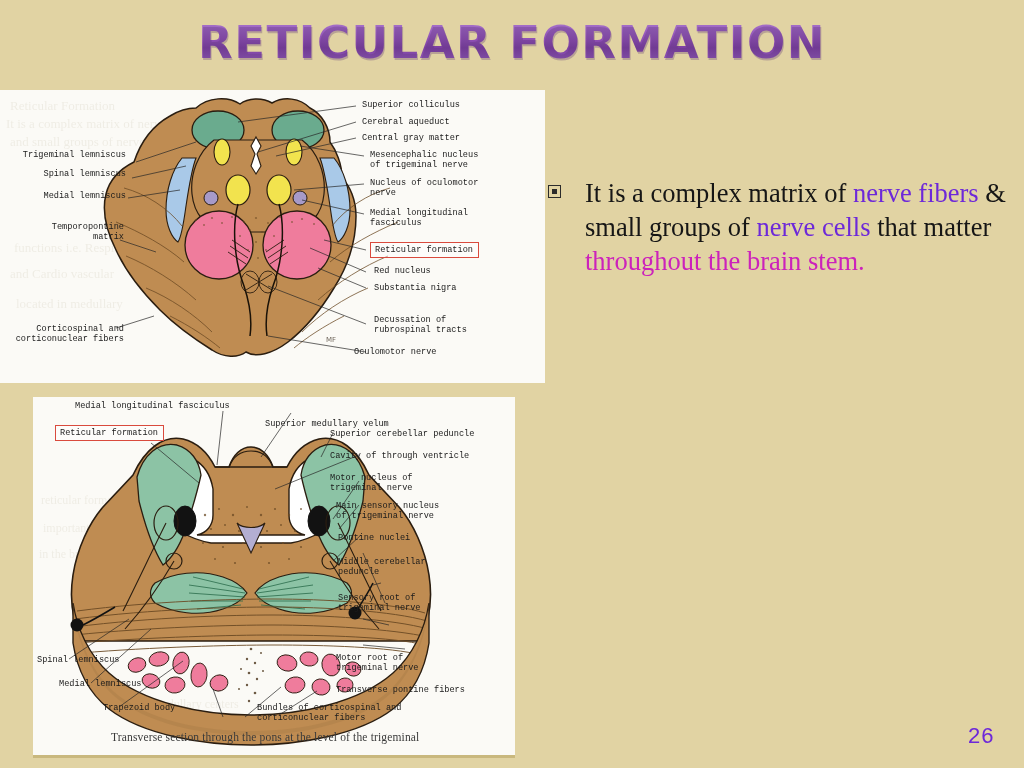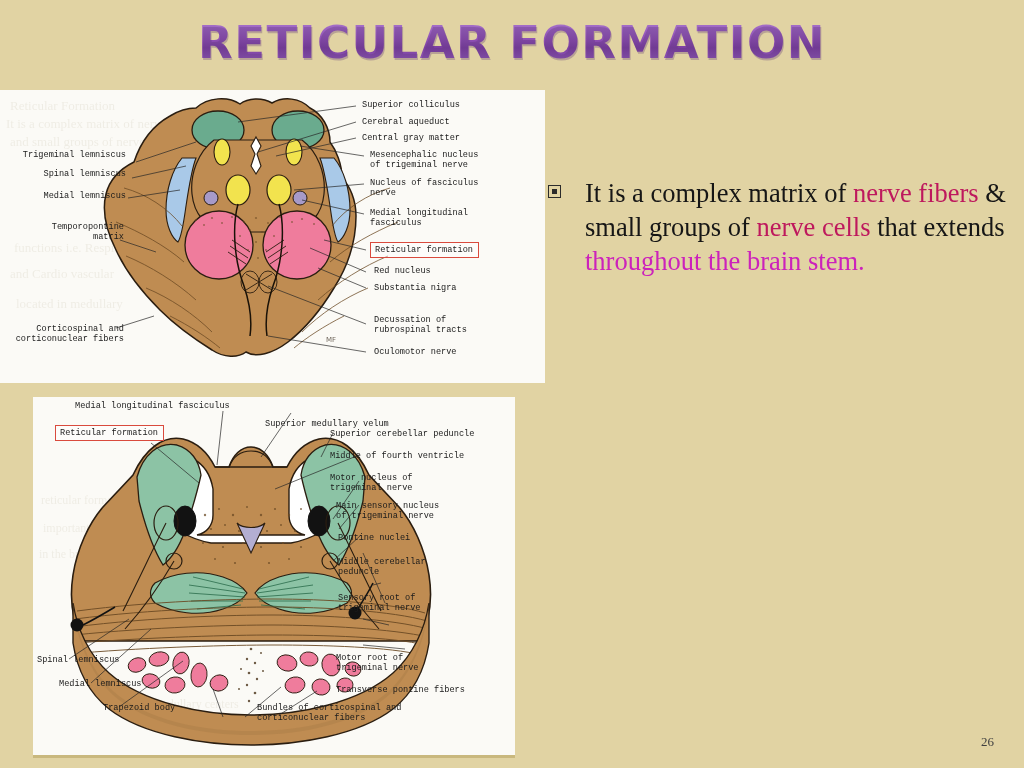--- a/index.html
+++ b/index.html
@@ -128,31 +128,31 @@
     height: 5px;
     background: #2b2b2b;
   }
   .bullet-text {
     flex: 1 1 auto;
     font-family: "Liberation Serif", serif;
     font-size: 26.5px;
     line-height: 34px;
     color: #161616;
   }
-  .t-blue { color: #be185d; }
+  .t-blue { color: #6d28d9; }
   .t-magenta { color: #cc22bb; }
 
   
   #page-number {
     position: absolute;
     right: 30px;
     bottom: 18px;
-    font-family: Liberation Serif, serif;
-    font-size: 13px;
-    color: #404040;
+    font-family: Liberation Mono, monospace;
+    font-size: 22px;
+    color: #6d28d9;
   }
 </style>
 </head>
 <body>
 
 <div id="slide">
 
   <div id="slide-title">RETICULAR FORMATION</div>
 
   <div class="figure-panel" id="figure-midbrain">
@@ -294,30 +294,30 @@
     <div class="lbl r" style="left:2px;top:132px;width:122px;">Temporopontine
 matrix</div>
     <div class="lbl r" style="left:2px;top:234px;width:122px;">Corticospinal and
 corticonuclear fibers</div>
 
     <div class="lbl" style="left:362px;top:10px;">Superior colliculus</div>
     <div class="lbl" style="left:362px;top:27px;">Cerebral aqueduct</div>
     <div class="lbl" style="left:362px;top:43px;">Central gray matter</div>
     <div class="lbl" style="left:370px;top:60px;">Mesencephalic nucleus
 of trigeminal nerve</div>
-    <div class="lbl" style="left:370px;top:88px;">Nucleus of fasciculus
+    <div class="lbl" style="left:370px;top:88px;">Nucleus of oculomotor
 nerve</div>
     <div class="lbl" style="left:370px;top:118px;">Medial longitudinal
 fasciculus</div>
     <div class="lbl boxed" style="left:370px;top:152px;">Reticular formation</div>
     <div class="lbl" style="left:374px;top:176px;">Red nucleus</div>
     <div class="lbl" style="left:374px;top:193px;">Substantia nigra</div>
     <div class="lbl" style="left:374px;top:225px;">Decussation of
 rubrospinal tracts</div>
-    <div class="lbl" style="left:374px;top:257px;">Oculomotor nerve</div>
+    <div class="lbl" style="left:354px;top:257px;">Oculomotor nerve</div>
   </div>
 
   <div class="figure-panel" id="figure-pons">
 
     <div class="ghost-layer">
       <div class="ghost-line" style="left:8px;top:96px;font-size:12px;">reticular formation</div>
       <div class="ghost-line" style="left:10px;top:124px;font-size:12px;">important</div>
       <div class="ghost-line" style="left:6px;top:150px;font-size:12px;">in the brain</div>
       <div class="ghost-line" style="left:280px;top:28px;font-size:12px;margin-top:40px;">Formation</div>
       <div class="ghost-line" style="left:300px;top:96px;font-size:12px;">brain stem</div>
@@ -501,45 +501,46 @@
         <line x1="212" y1="320" x2="248" y2="290"></line>
         <line x1="246" y1="318" x2="284" y2="294"></line>
       </g>
     </svg>
 
     <div class="lbl" style="left:42px;top:4px;">Medial longitudinal fasciculus</div>
     <div class="lbl boxed" style="left:22px;top:28px;">Reticular formation</div>
     <div class="lbl" style="left:232px;top:12px;margin-top:10px;">Superior medullary velum</div>
 
     <div class="lbl" style="left:297px;top:32px;">Superior cerebellar peduncle</div>
-    <div class="lbl" style="left:297px;top:54px;">Middle of fourth ventricle</div>
+    <div class="lbl" style="left:297px;top:54px;">Cavity of through ventricle</div>
     <div class="lbl" style="left:297px;top:76px;">Motor nucleus of
 trigeminal nerve</div>
     <div class="lbl" style="left:303px;top:104px;">Main sensory nucleus
 of trigeminal nerve</div>
     <div class="lbl" style="left:305px;top:136px;">Pontine nuclei</div>
     <div class="lbl" style="left:305px;top:160px;">Middle cerebellar
 peduncle</div>
     <div class="lbl" style="left:305px;top:196px;">Sensory root of
 trigeminal nerve</div>
     <div class="lbl" style="left:303px;top:256px;">Motor root of
 trigeminal nerve</div>
     <div class="lbl" style="left:303px;top:288px;">Transverse pontine fibers</div>
 
     <div class="lbl" style="left:4px;top:258px;">Spinal lemniscus</div>
     <div class="lbl" style="left:26px;top:282px;">Medial lemniscus</div>
     <div class="lbl" style="left:70px;top:306px;">Trapezoid body</div>
 
     <div class="lbl" style="left:224px;top:306px;">Bundles of corticospinal and
 corticonuclear fibers</div>
 
+    <div class="caption" style="left:78px;top:334px;">Transverse section through the pons at the level of the trigeminal</div>
   </div>
 
   <div id="body-text">
     <div class="bullet-row">
       <span class="bullet-glyph"></span>
-      <span class="bullet-text"><span>It is a complex matrix of </span><span class="t-blue">nerve fibers</span><span> &amp; small groups of </span><span class="t-blue">nerve cells</span><span> that extends </span><span class="t-magenta">throughout the brain stem.</span></span>
+      <span class="bullet-text"><span>It is a complex matrix of </span><span class="t-blue">nerve fibers</span><span> &amp; small groups of </span><span class="t-blue">nerve cells</span><span> that matter </span><span class="t-magenta">throughout the brain stem.</span></span>
     </div>
   </div>
 
   <div id="page-number">26</div>
 
 </div>
 
 </body></html>

